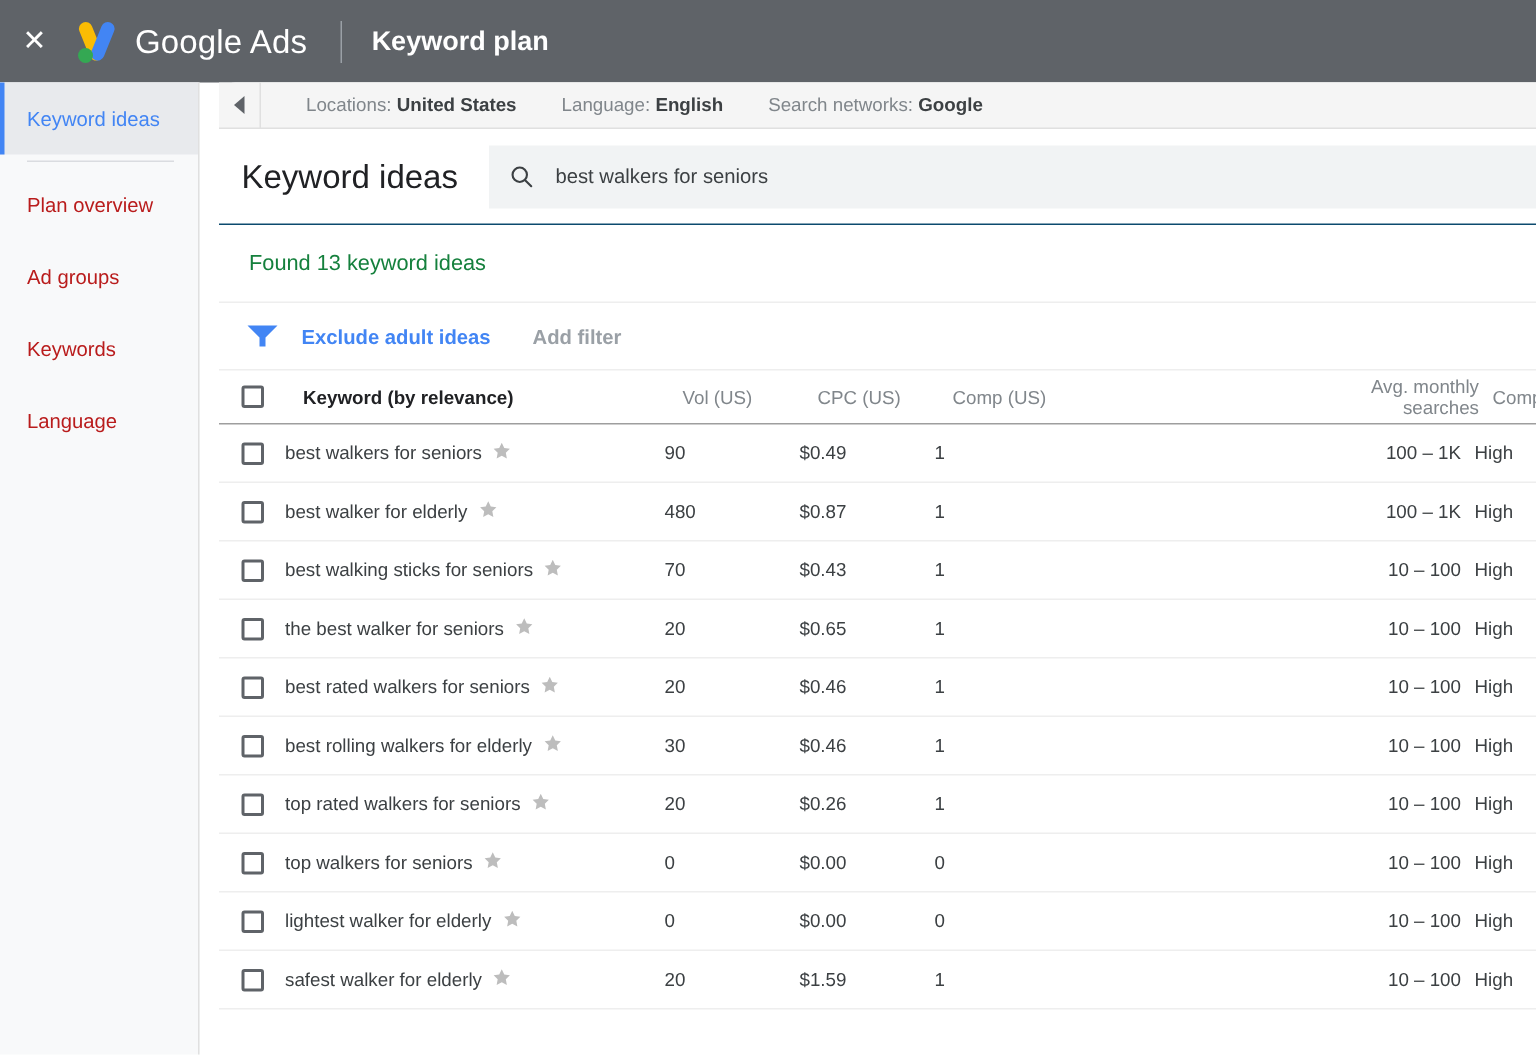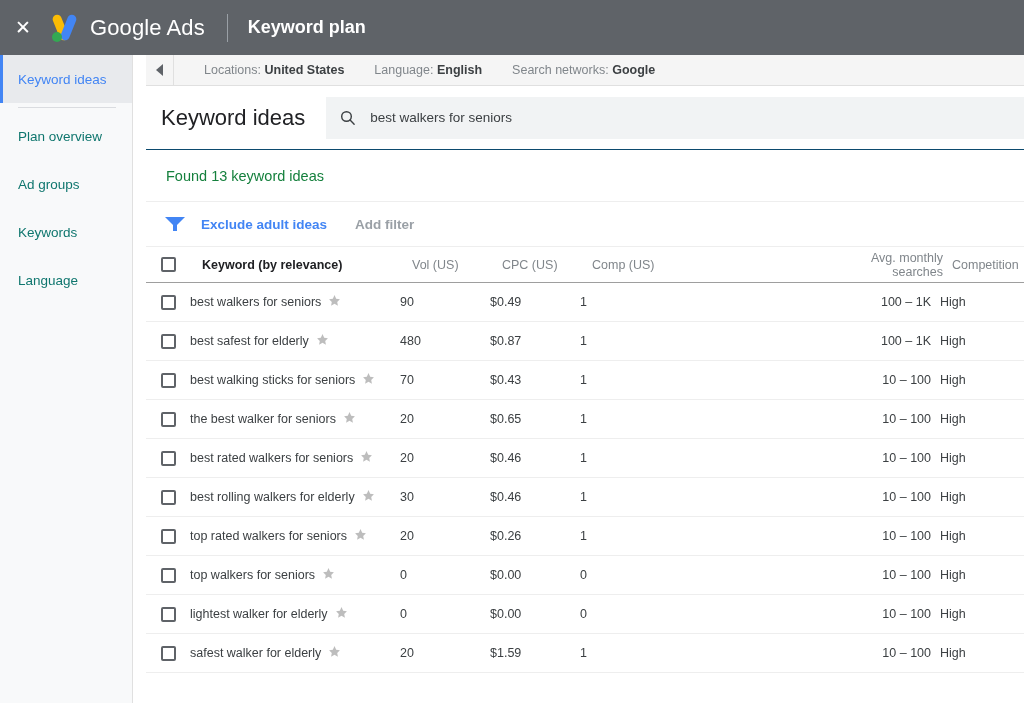--- a/index.html
+++ b/index.html
@@ -62,21 +62,21 @@
 
   
   #sidebar {
     position: absolute; left: 0; top: 55px;
     width: 133px; height: 648px;
     background: #f8f9fa;
     border-right: 1px solid #e0e0e0;
   }
   .nav-item {
     height: 48px; display: flex; align-items: center;
-    padding-left: 18px; font-size: 13.5px; color: #0f766e;
+    padding-left: 18px; font-size: 13.5px; color: #b91c1c;
     cursor: pointer; white-space: nowrap;
   }
   .nav-item.selected {
     background: #e8eaed;
     color: #4285f4;
     border-left: 3px solid #4285f4;
     padding-left: 15px;
   }
   #nav-divider {
     height: 1px; background: #dadce0;
@@ -170,21 +170,21 @@
     border-top: none;
   }
   .cb-cell { width: 44px; flex: 0 0 auto; display: flex; align-items: center; justify-content: center; }
   .cbox {
     width: 15px; height: 15px;
     border: 2px solid #5f6368; border-radius: 2px;
     background: #ffffff; cursor: pointer;
   }
   .c-keyword { width: 210px; flex: 0 0 auto; display: flex; align-items: center; font-size: 12.5px; color: #3c4043; white-space: nowrap; }
   .c-keyword .star { margin-left: 7px; flex: 0 0 auto; }
-  .c-vol  { width: 90px; flex: 0 0 auto; font-size: 12.5px; color: #3c4043; }
+  .c-vol  { width: 90px; flex: 0 0 auto; font-size: 12.5px; color: #3c4043; margin-left: 43px; }
   .c-cpc  { width: 90px; flex: 0 0 auto; font-size: 12.5px; color: #3c4043; }
   .c-comp { width: 230px; flex: 0 0 auto; font-size: 12.5px; color: #3c4043; }
   .c-avg  { width: 130px; flex: 0 0 auto; font-size: 12.5px; color: #3c4043; text-align: right; padding-right: 9px; }
   .c-competition { width: 96px; flex: 0 0 auto; font-size: 12.5px; color: #3c4043; }
 
   #thead-row .c-keyword { color: #202124; font-weight: 700; font-size: 12.5px; margin-left: 12px; }
   #thead-row .c-vol,
   #thead-row .c-cpc,
   #thead-row .c-comp,
   #thead-row .c-avg,
@@ -298,21 +298,21 @@
           <div class="c-cpc">$0.49</div>
           <div class="c-comp">1</div>
           <div class="c-avg">100 – 1K</div>
           <div class="c-competition">High</div>
         </div>
         <div class="trow">
           <div class="cb-cell">
             <div class="cbox"></div>
           </div>
           <div class="c-keyword">
-            <span>best safest for elderly</span>
+            <span>best walker for elderly</span>
             <span class="star"><svg width="13" height="13" viewBox="0 0 24 24" aria-hidden="true">
                 <polygon points="12,2 15.1,8.6 22,9.5 17,14.6 18.3,21.5 12,18.2 5.7,21.5 7,14.6 2,9.5 8.9,8.6" fill="#bdbdbd"></polygon>
               </svg></span>
           </div>
           <div class="c-vol">480</div>
           <div class="c-cpc">$0.87</div>
           <div class="c-comp">1</div>
           <div class="c-avg">100 – 1K</div>
           <div class="c-competition">High</div>
         </div>

